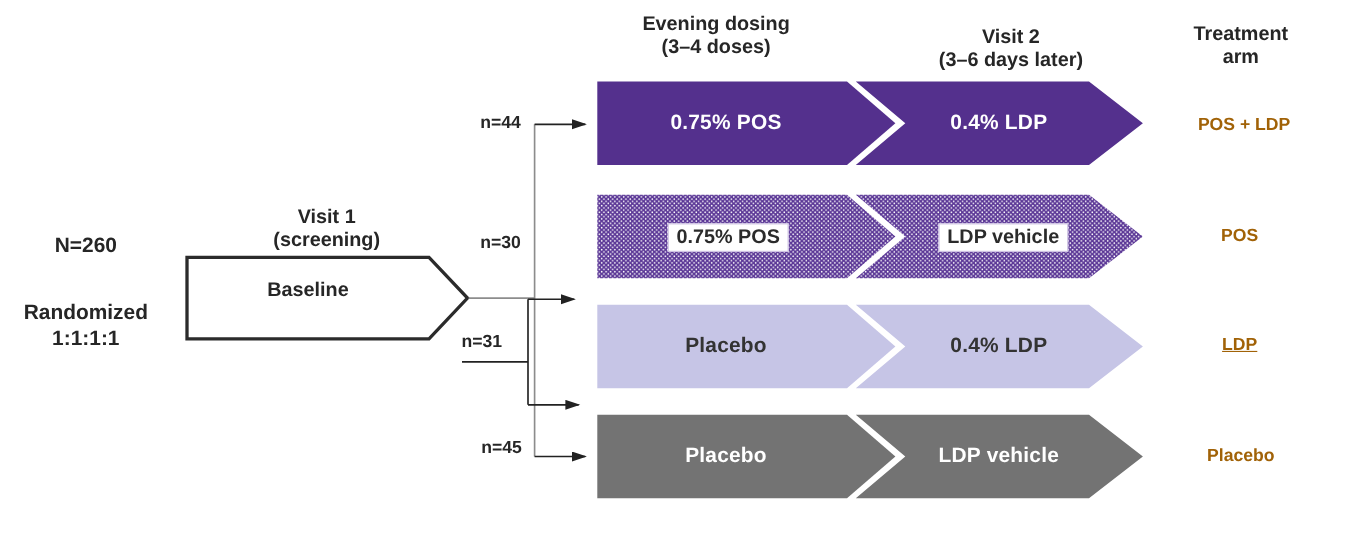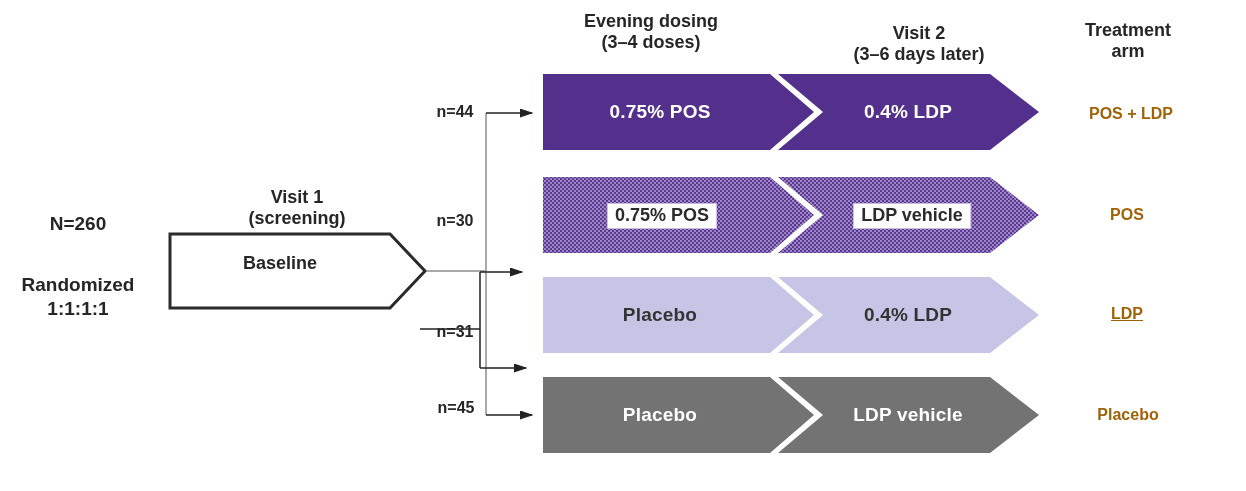--- a/index.html
+++ b/index.html
@@ -97,21 +97,21 @@
     <span class="sub">Visit 2</span>
     <span class="sub">(3–6 days later)</span>
   </div>
   <div class="lbl hdr" style="left:1128px;top:41px;">
     <span class="sub">Treatment</span>
     <span class="sub">arm</span>
   </div>
 
   <div class="lbl nlbl" style="left:455px;top:112px;">n=44</div>
   <div class="lbl nlbl" style="left:455px;top:199px;margin-top:22px;">n=30</div>
-  <div class="lbl nlbl" style="left:455px;top:311px;margin-top:21px;">n=31</div>
+  <div class="lbl nlbl" style="left:438px;top:311px;">n=31</div>
   <div class="lbl nlbl" style="left:456px;top:408px;">n=45</div>
 
   <div class="lbl bartext white" style="left:660px;top:112px;">0.75% POS</div>
   <div class="lbl bartext white" style="left:908px;top:112px;">0.4% LDP</div>
 
   <div class="whitebox" style="left:662px;top:216px;">0.75% POS</div>
   <div class="whitebox" style="left:912px;top:216px;">LDP vehicle</div>
 
   <div class="lbl bartext dark" style="left:660px;top:315px;">Placebo</div>
   <div class="lbl bartext dark" style="left:908px;top:315px;">0.4% LDP</div>

